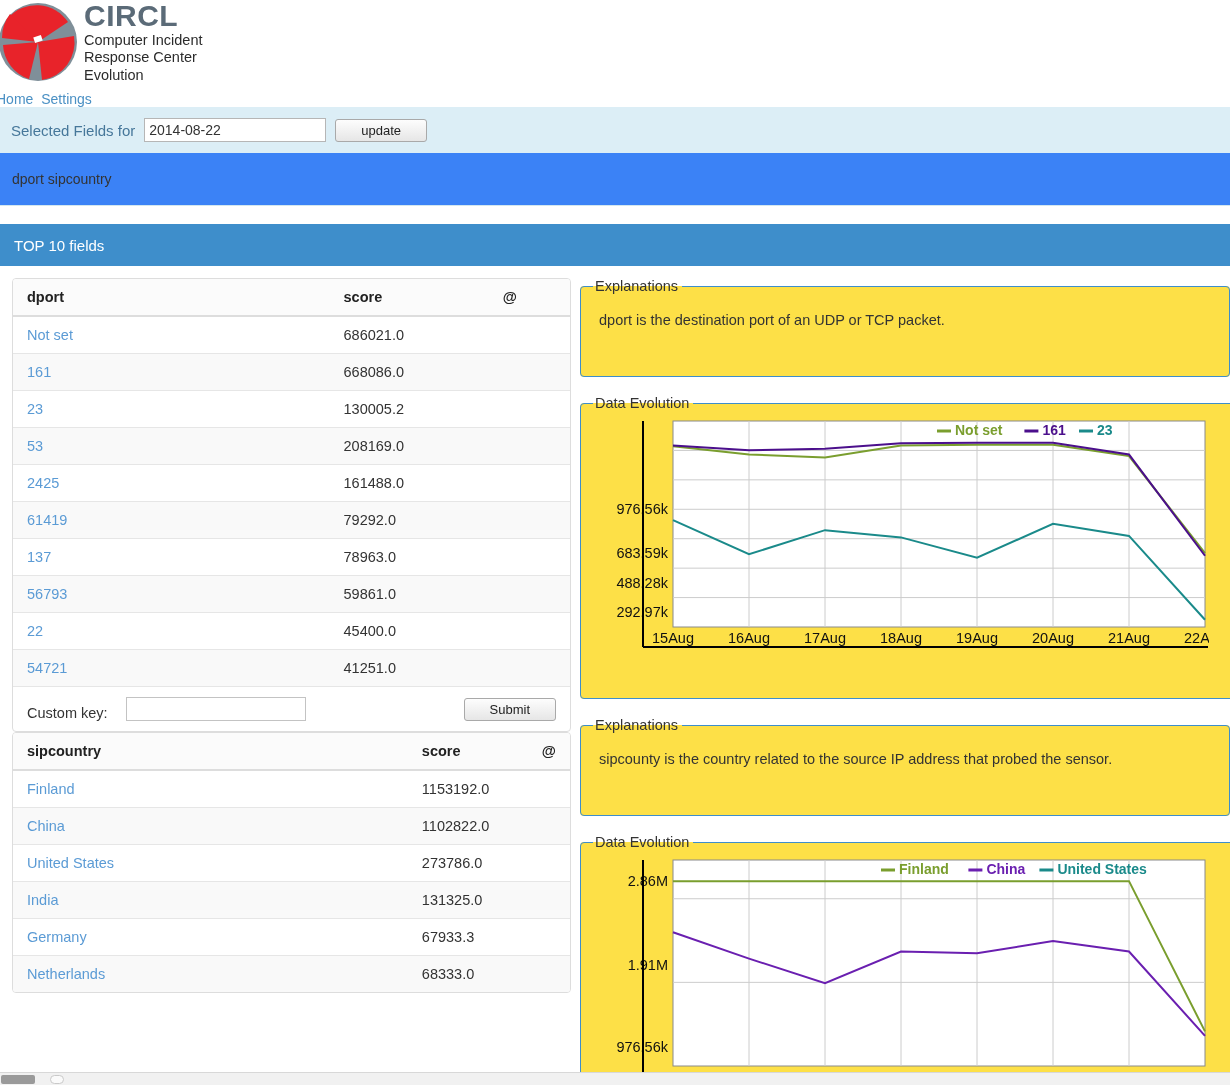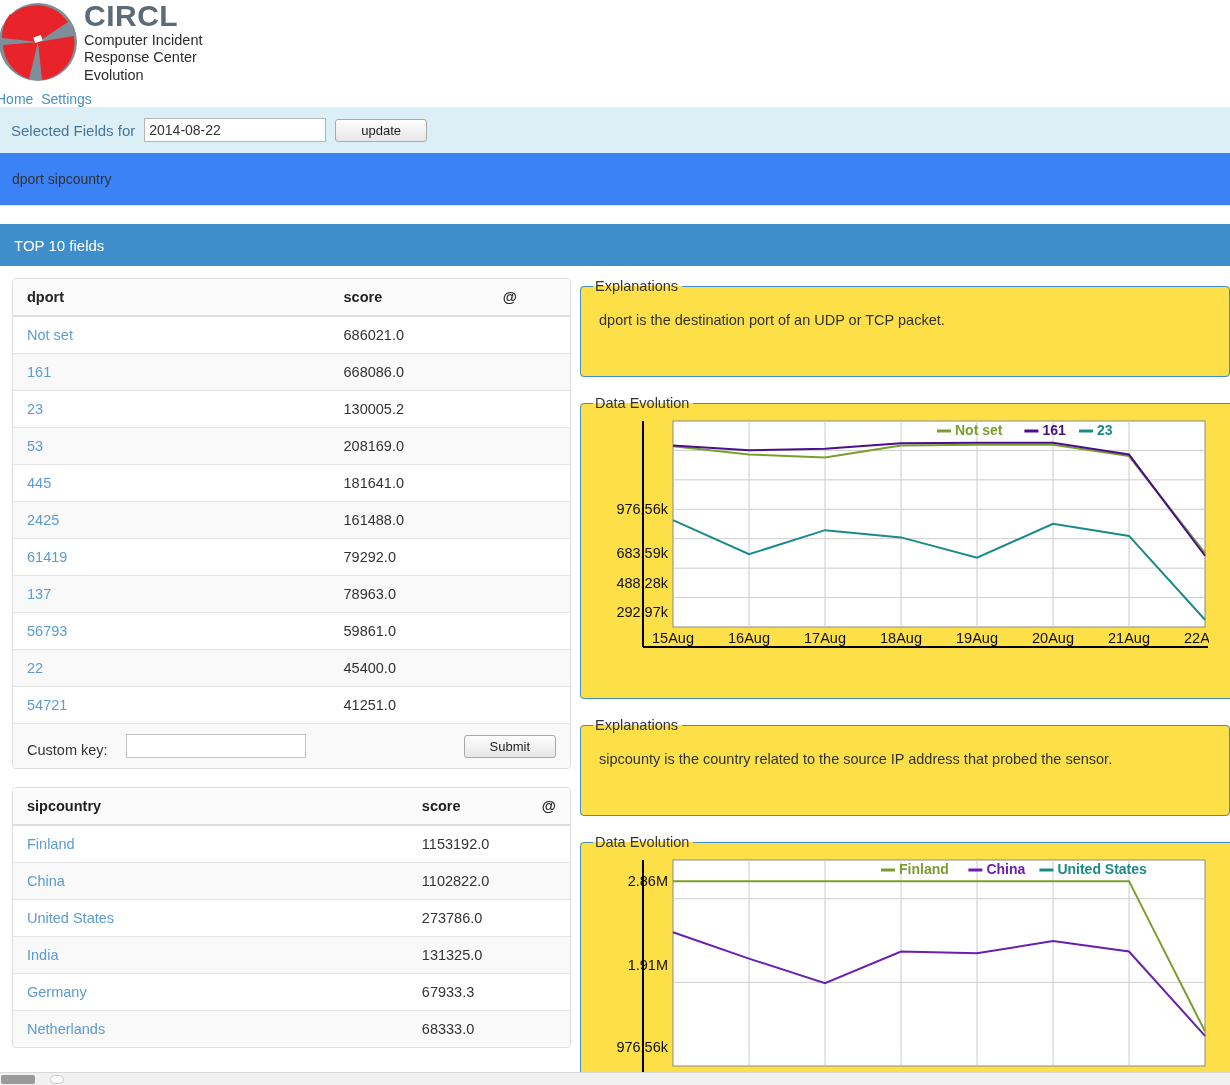--- a/index.html
+++ b/index.html
@@ -186,21 +186,21 @@
   </div>
 
   <div class="section-bar">
     <span>TOP 10 fields</span>
   </div>
 
   <div class="content">
 
     <div class="col-left">
 
-      <div class="panel" style="margin-bottom:18px;">
+      <div class="panel" style="">
         <table class="tbl">
           <thead>
             <tr>
               <th>dport</th>
               <th class="score">score</th>
               <th class="at">@</th>
             </tr>
           </thead>
           <tbody>
             <tr>
@@ -214,25 +214,20 @@
                 <td class="at"></td>
               </tr>
             <tr>
                 <td class="key"><a href="#">23</a></td>
                 <td class="score">130005.2</td>
                 <td class="at"></td>
               </tr>
             <tr>
                 <td class="key"><a href="#">53</a></td>
                 <td class="score">208169.0</td>
-                <td class="at"></td>
-              </tr>
-            <tr>
-                <td class="key"><a href="#">445</a></td>
-                <td class="score">181641.0</td>
                 <td class="at"></td>
               </tr>
             <tr>
                 <td class="key"><a href="#">2425</a></td>
                 <td class="score">161488.0</td>
                 <td class="at"></td>
               </tr>
             <tr>
                 <td class="key"><a href="#">61419</a></td>
                 <td class="score">79292.0</td>

